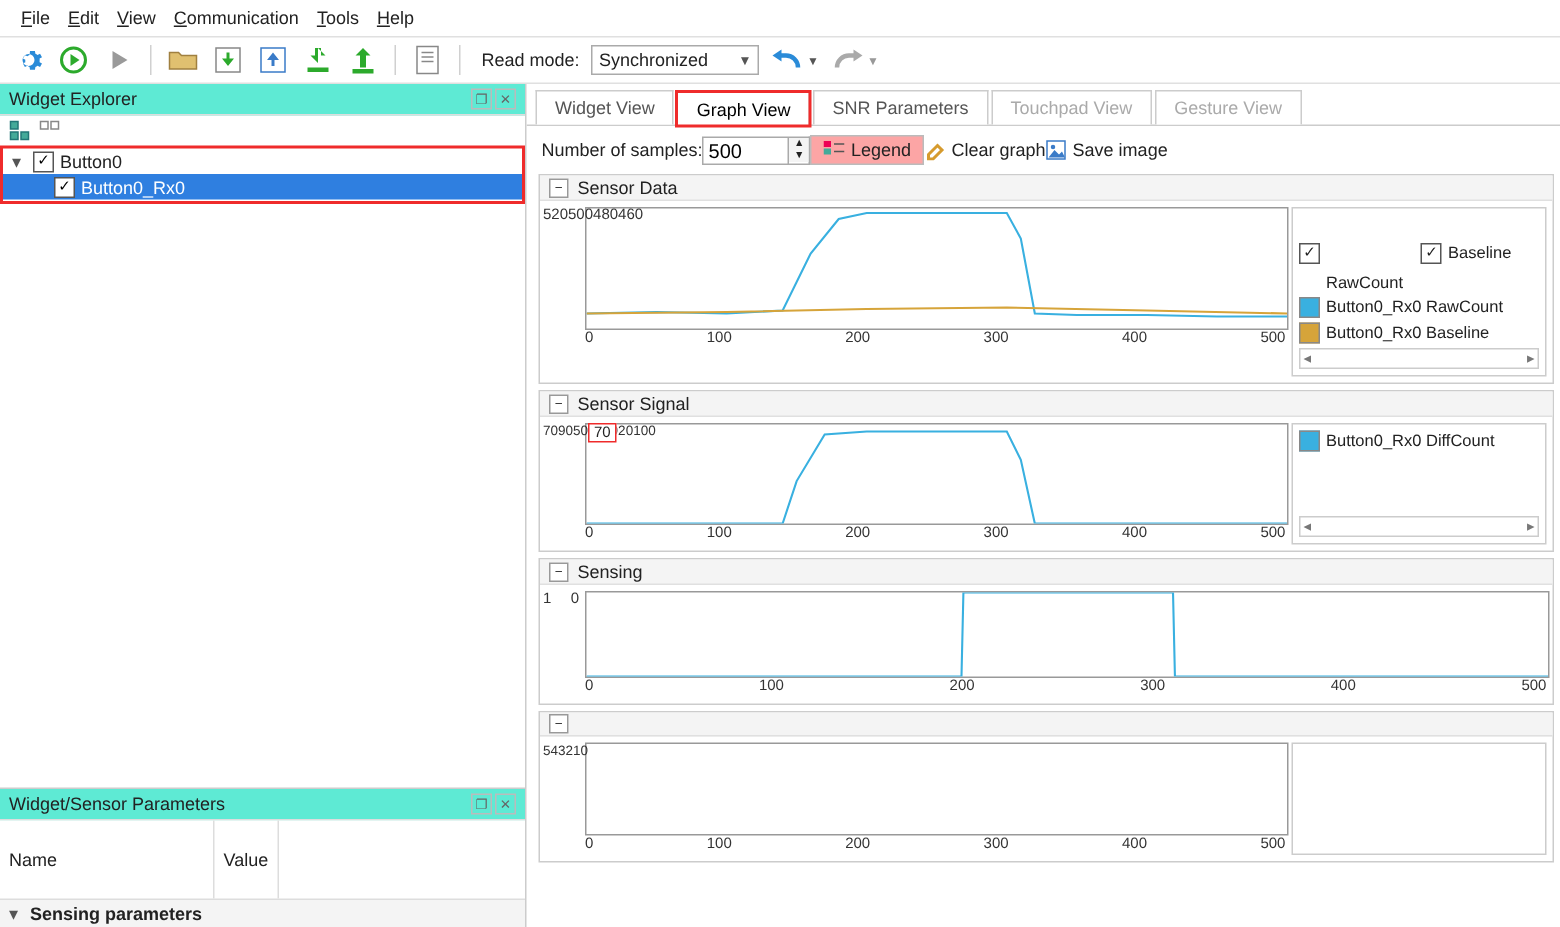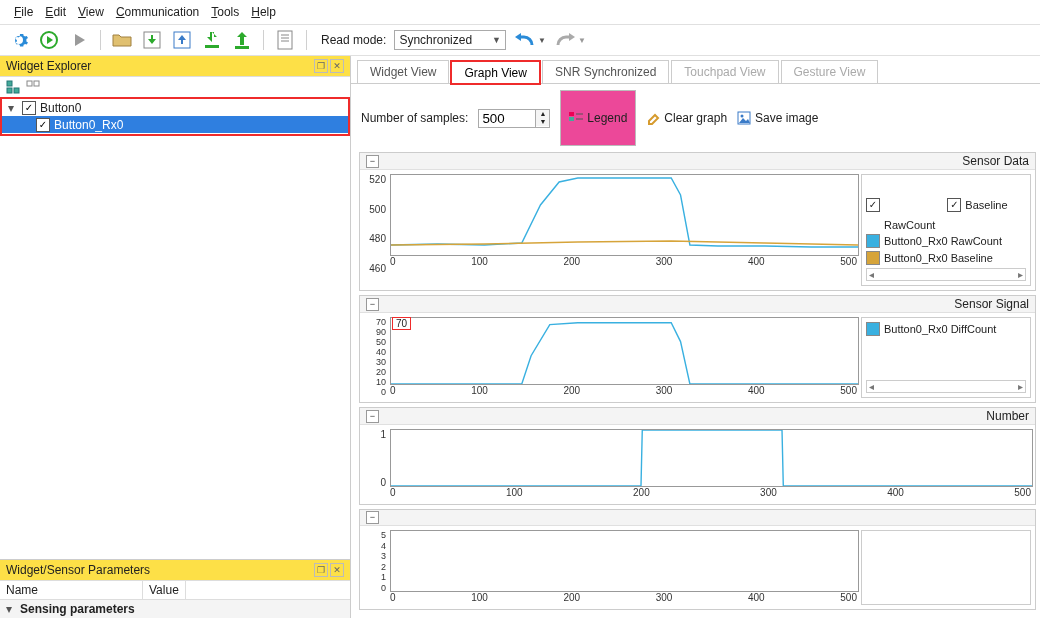--- a/index.html
+++ b/index.html
@@ -8,62 +8,62 @@
   .menubar u{text-decoration:underline}
   .toolbar{display:flex;align-items:center;gap:8px;padding:4px 8px;border-bottom:1px solid #e0e0e0}
   .tb-ico{width:22px;height:22px;display:flex;align-items:center;justify-content:center;border-radius:3px}
   .tb-sep{width:1px;height:20px;background:#d0d0d0;margin:0 2px}
   .read-mode-lbl{margin-left:4px}
   .synced{border:1px solid #aaa;padding:2px 4px;display:flex;align-items:center;gap:20px;background:#fff}
   .synced .arr{font-size:9px;color:#555}
   .undo-grp{display:flex;align-items:center;gap:2px}
   .body{display:flex;height:calc(618px - 22px - 34px)}
   .sidebar{width:350px;border-right:1px solid #ccc;display:flex;flex-direction:column}
-  .pane-hdr{background:#fde047;padding:3px 6px;display:flex;align-items:center;justify-content:space-between;border-bottom:1px solid #ddd}
+  .pane-hdr{background:#5eead4;padding:3px 6px;display:flex;align-items:center;justify-content:space-between;border-bottom:1px solid #ddd}
   .pane-hdr .ctl{display:flex;gap:2px}
   .pane-hdr .ctl span{border:1px solid #bbb;width:12px;height:12px;display:flex;align-items:center;justify-content:center;font-size:9px;line-height:1;color:#666}
   .mini-tool{padding:3px 6px;display:flex;gap:6px}
   .mini-tool span{width:14px;height:14px}
   .tree{font-size:12px;flex:1}
   .tree .row{display:flex;align-items:center;height:17px;padding-left:6px;gap:4px}
   .tree .row.sel{background:#2f7fe0;color:#fff}
   .tree .chk{width:12px;height:12px;border:1px solid #555;display:flex;align-items:center;justify-content:center;font-size:10px;line-height:1;background:#fff;color:#000}
   .tree .tw{width:10px;color:#555}
   .hl-red{border:2px solid #ef2b2b;box-sizing:border-box}
   .param-pane{border-top:1px solid #ccc}
   .param-cols{display:flex;border-bottom:1px solid #ddd;background:#fff}
-  .param-cols div{padding:2px 6px;border-right:1px solid #ddd}
+  .param-cols div{padding:19px 6px;border-right:1px solid #ddd}
   .param-cols .c1{width:130px}
   .sens-hdr{background:#f4f4f4;padding:2px 6px;display:flex;align-items:center;gap:4px}
   .sens-hdr .tw{width:10px;color:#555}
   .sens-row{display:flex}
   .sens-row .k{width:130px;padding:2px 6px 2px 40px}
   .sens-row .v{padding:2px 6px;display:flex;align-items:center;gap:4px}
   .main{flex:1;display:flex;flex-direction:column;overflow:hidden}
   .tabs{display:flex;border-bottom:1px solid #ccc;padding:4px 6px 0 6px;gap:2px}
   .tab{padding:4px 12px;border:1px solid #ccc;border-bottom:none;background:#fff;color:#555;cursor:default}
   .tab.active{color:#000;position:relative;top:1px;background:#fff}
   .tab.disabled{color:#aaa}
   .tab.hl{outline:2px solid #ef2b2b;outline-offset:-1px}
-  .gv-tool{display:flex;align-items:center;gap:10px;padding:6px 10px}
+  .gv-tool{display:flex;align-items:center;padding:6px 10px}
   .ns-inp{width:50px;border:1px solid #aaa;padding:1px 3px;text-align:left}
   .spin{display:flex;flex-direction:column;border:1px solid #aaa;border-left:none}
   .spin span{font-size:7px;padding:0 3px;background:#f4f4f4;line-height:1;height:8px}
-  .btn{border:1px solid #bbb;padding:20px 8px;display:flex;align-items:center;gap:4px;background:#ec4899}
+  .btn{border:1px solid #bbb;padding:2px 8px;display:flex;align-items:center;gap:4px;background:#fca5a5}
   .link-btn{display:flex;align-items:center;gap:4px;color:#222}
   .charts{flex:1;overflow-y:auto;padding:0 4px 4px 8px;display:flex;flex-direction:column;gap:4px}
   .chart-blk{border:1px solid #ccc}
   .chart-hdr{background:#f4f4f4;padding:1px 6px;display:flex;align-items:center;gap:6px;border-bottom:1px solid #e0e0e0}
   .chart-hdr .mini{border:1px solid #999;width:11px;height:11px;display:flex;align-items:center;justify-content:center;font-size:9px;line-height:1;color:#333;background:#fff}
-  .chart-hdr .ttl{flex:1;text-align:right}
+  .chart-hdr .ttl{flex:1;text-align:left}
   .chart-body{display:flex}
   .plot-area{flex:1;position:relative;padding:4px 4px 4px 30px}
   .plot-canvas{border:1px solid #999;height:72px;width:100%;display:block}
   .xticks{display:flex;justify-content:space-between;font-size:10px;color:#333;padding:0 0 2px 0}
-  .yticks{position:absolute;left:2px;top:4px;bottom:16px;display:flex;flex-direction:column;justify-content:space-between;font-size:10px;color:#333;text-align:right;width:24px}
+  .yticks{position:absolute;left:2px;top:4px;bottom:16px;display:flex;flex-direction:row;justify-content:space-between;font-size:10px;color:#333;text-align:right;width:24px}
   .yticks.dense{font-size:9px;gap:0}
   .legend-box{width:160px;border:1px solid #ccc;margin:4px 4px 4px 0;padding:4px;display:flex;flex-direction:column;gap:3px;font-size:11px;overflow:hidden}
   .leg-row{display:flex;align-items:center;gap:4px;white-space:nowrap}
   .leg-sw{width:12px;height:12px;border:1px solid #888}
   .leg-chk{width:12px;height:12px;border:1px solid #555;display:flex;align-items:center;justify-content:center;font-size:10px;line-height:1}
   .leg-scroll{display:flex;justify-content:space-between;border:1px solid #ccc;margin-top:auto;font-size:10px;color:#777;padding:0 2px}
   .red-badge{position:absolute;left:32px;top:4px;border:1.5px solid #ef2b2b;padding:0 3px;font-size:10px;background:#fff;z-index:2}
   
   .ic-gear{fill:#2a8bd8}
   .ic-play{fill:#2caa2c}
@@ -209,21 +209,21 @@
         <span class="tw">▾</span>
         <b>Sensing parameters</b>
       </div>
     </div>
   </div>
 
   <div class="main">
     <div class="tabs">
       <div class="tab">Widget View</div>
       <div class="tab active hl">Graph View</div>
-      <div class="tab">SNR Synchronized</div>
+      <div class="tab">SNR Parameters</div>
       <div class="tab disabled">Touchpad View</div>
       <div class="tab disabled">Gesture View</div>
     </div>
     <div class="gv-tool">
       <span>Number of samples:</span>
       <div style="display:flex">
         <input class="ns-inp" value="500" style="">
         <div class="spin">
             <span>▲</span>
             <span>▼</span>
@@ -341,21 +341,21 @@
               <div class="leg-scroll">
                 <span>◂</span>
                 <span>▸</span>
               </div>
             </div>
           </div>
         </div>
         <div class="chart-blk">
           <div class="chart-hdr">
             <span class="mini">−</span>
-            <span class="ttl">Number</span>
+            <span class="ttl">Sensing</span>
           </div>
           <div class="chart-body">
             <div class="plot-area">
               <div class="yticks">
                 <div>1</div>
                 <div>0</div>
               </div>
               <svg class="plot-canvas" viewBox="0 0 500 56" preserveAspectRatio="none" style="height: 56px;">
                 <path d="M0 56 L195 56 L196 0 L305 0 L306 56 L500 56 " fill="none" stroke="#39b0e0" stroke-width="1.4" vector-effect="non-scaling-stroke"></path>
               </svg>

